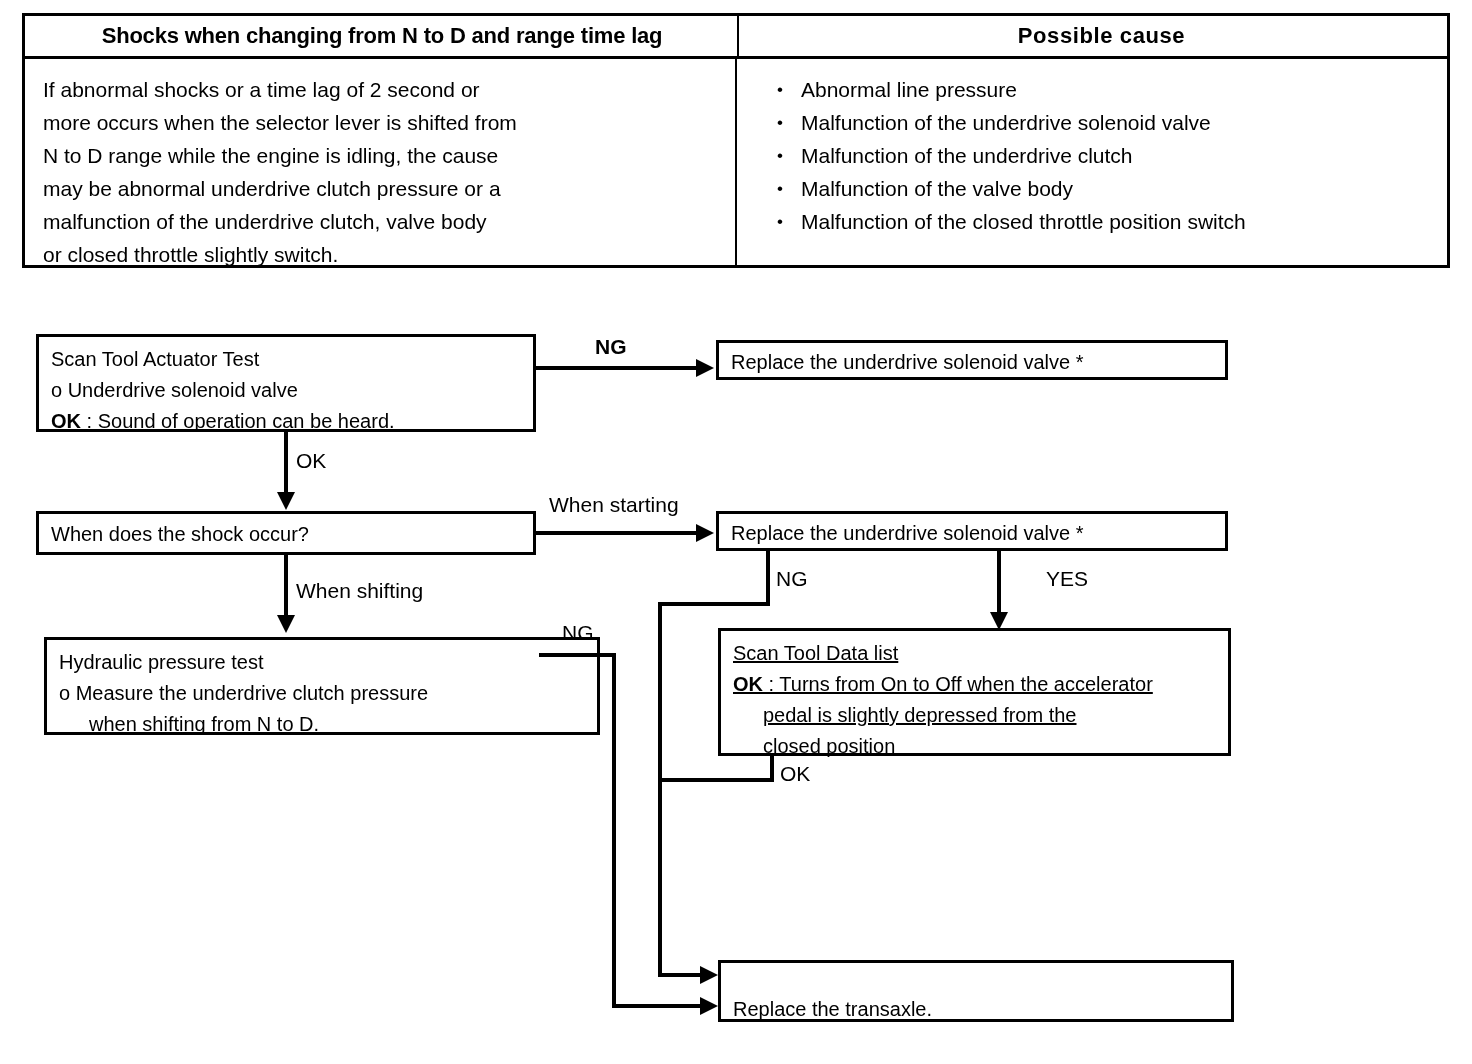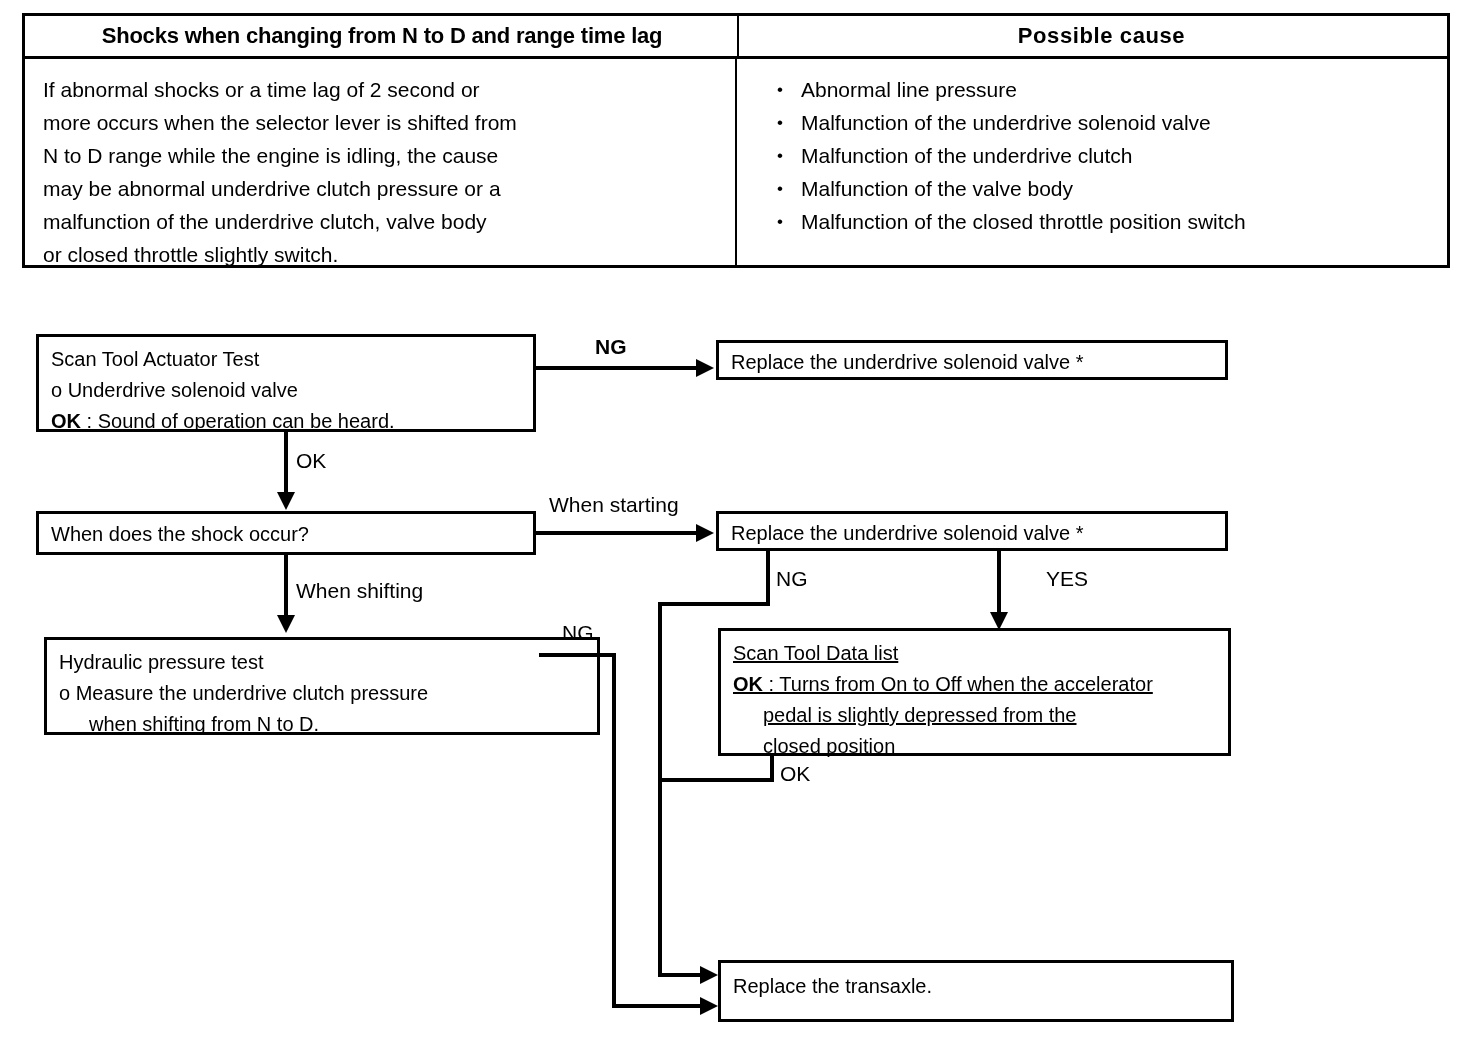--- a/index.html
+++ b/index.html
@@ -258,17 +258,17 @@
   <div class="lbl" style="left:771px; top:763px;">OK</div>
   <div class="vline" style="left:761px; top:756px; height:26px;"></div>
   <div class="hline" style="left:649px; top:778px; width:116px;"></div>
 
   <div class="lbl" style="left:553px; top:622px;">NG</div>
   <div class="hline" style="left:530px; top:653px; width:77px;"></div>
   <div class="vline" style="left:603px; top:653px; height:355px;"></div>
   <div class="hline" style="left:603px; top:1004px; width:102px;"></div>
   <div class="arrow-r" style="left:691px; top:997px;"></div>
 
-  <div class="box" style="left:709px; top:960px; width:516px; height:62px; padding-top:8px;">
+  <div class="box" style="left:709px; top:960px; width:516px; height:62px; padding-top:31px;">
     <div class="box-line">Replace the transaxle.</div>
   </div>
 
 </div>
 
 </body></html>

